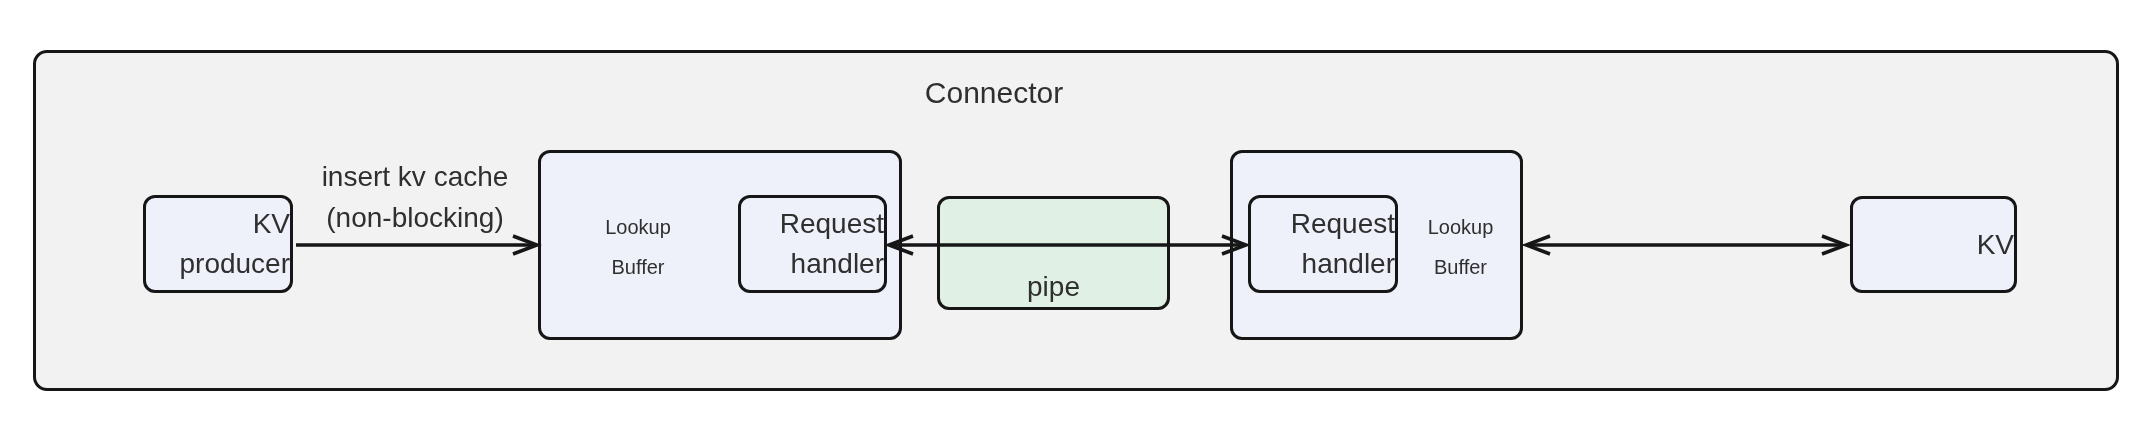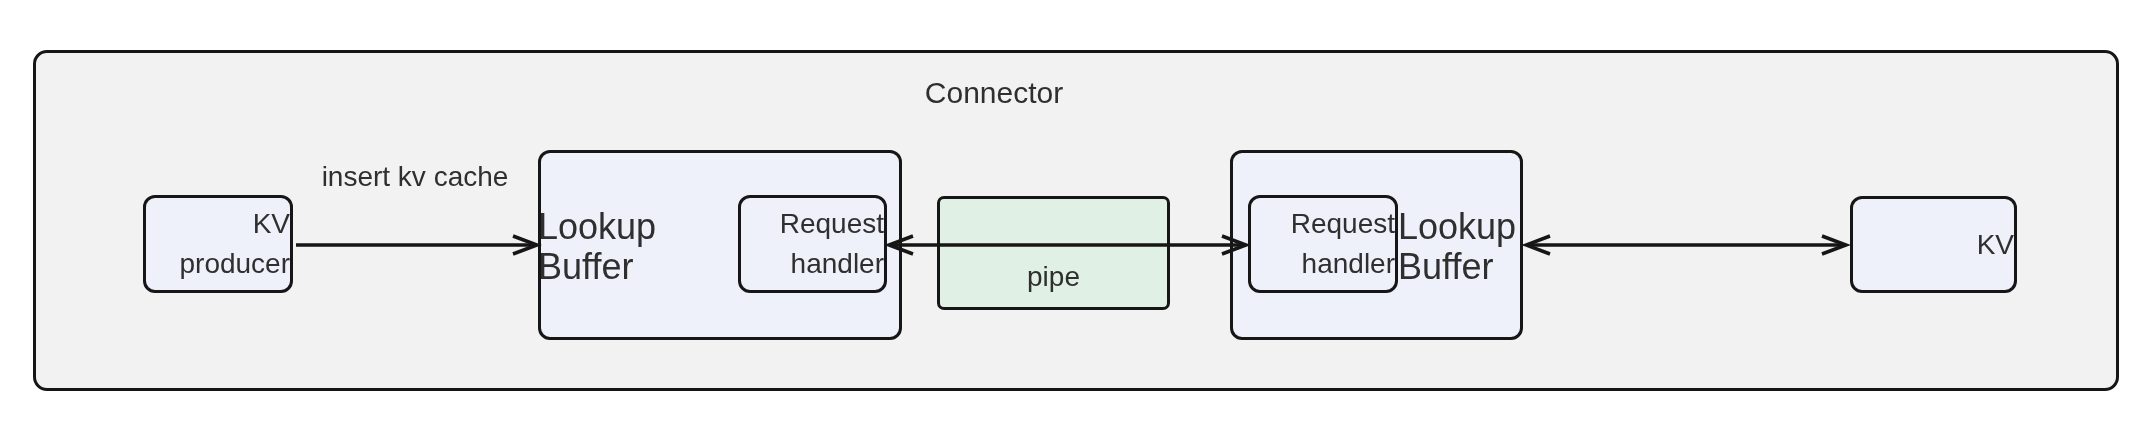--- a/index.html
+++ b/index.html
@@ -39,35 +39,35 @@
     border: 3px solid var(--border, #161616);
     border-radius: 12px;
     z-index: 2;
     display: flex; flex-direction: column;
     align-items: flex-end; justify-content: center;
     font-size: 28px; line-height: 40px;
     text-align: center;
   }
   .node-label-block {
     z-index: 3;
-    font-size: 36px; line-height: 40px;
+    font-size: 20px; line-height: 40px;
+    text-align: center;
   }
   #kv-producer        { left: 143px;  top: 195px; width: 150px; height: 98px; }
   #lookup-buffer-left { left: 538px;  top: 150px; width: 364px; height: 190px; }
   #req-handler-left   { left: 738px;  top: 195px; width: 149px; height: 98px; z-index: 3; }
   #lb-left-label      { left: 538px;  top: 207px; width: 200px; }
   #pipe {
     left: 937px; top: 196px; width: 233px; height: 114px;
     background: var(--pipe-fill, #e1f0e4);
     border: 3px solid var(--border, #161616);
-    border-radius: 7px;
+    border-radius: 12px;
     z-index: 2;
     display: flex; align-items: flex-end; justify-content: center;
     font-size: 28px; line-height: 40px;
-    padding-bottom: 10px;
   }
   #lookup-buffer-right { left: 1230px; top: 150px; width: 293px; height: 190px; }
   #req-handler-right   { left: 1248px; top: 195px; width: 150px; height: 98px; z-index: 3; }
   #lb-right-label      { left: 1398px; top: 207px; width: 125px; }
   #kv-consumer         { left: 1850px; top: 196px; width: 167px; height: 97px; }
 
   
   #edges {
     position: absolute; left: 0; top: 0;
     width: 2146px; height: 438px;
@@ -148,18 +148,19 @@
 
     <g>
       <line class="eline" x1="1529" y1="245" x2="1843" y2="245"></line>
       <polyline class="eline" points="1550,236 1526,245 1550,254"></polyline>
       <polyline class="eline" points="1822,236 1846,245 1822,254"></polyline>
     </g>
   </svg>
 
   <div class="abs edge-label" id="insert-label">
     <div><span class="b">insert</span><span> kv cache</span></div>
+    <div><span>(</span><span class="b">non-blocking</span><span>)</span></div>
   </div>
 
   <div class="abs edge-label" id="drop-label">
   </div>
 
 </div>
 
 </body></html>

